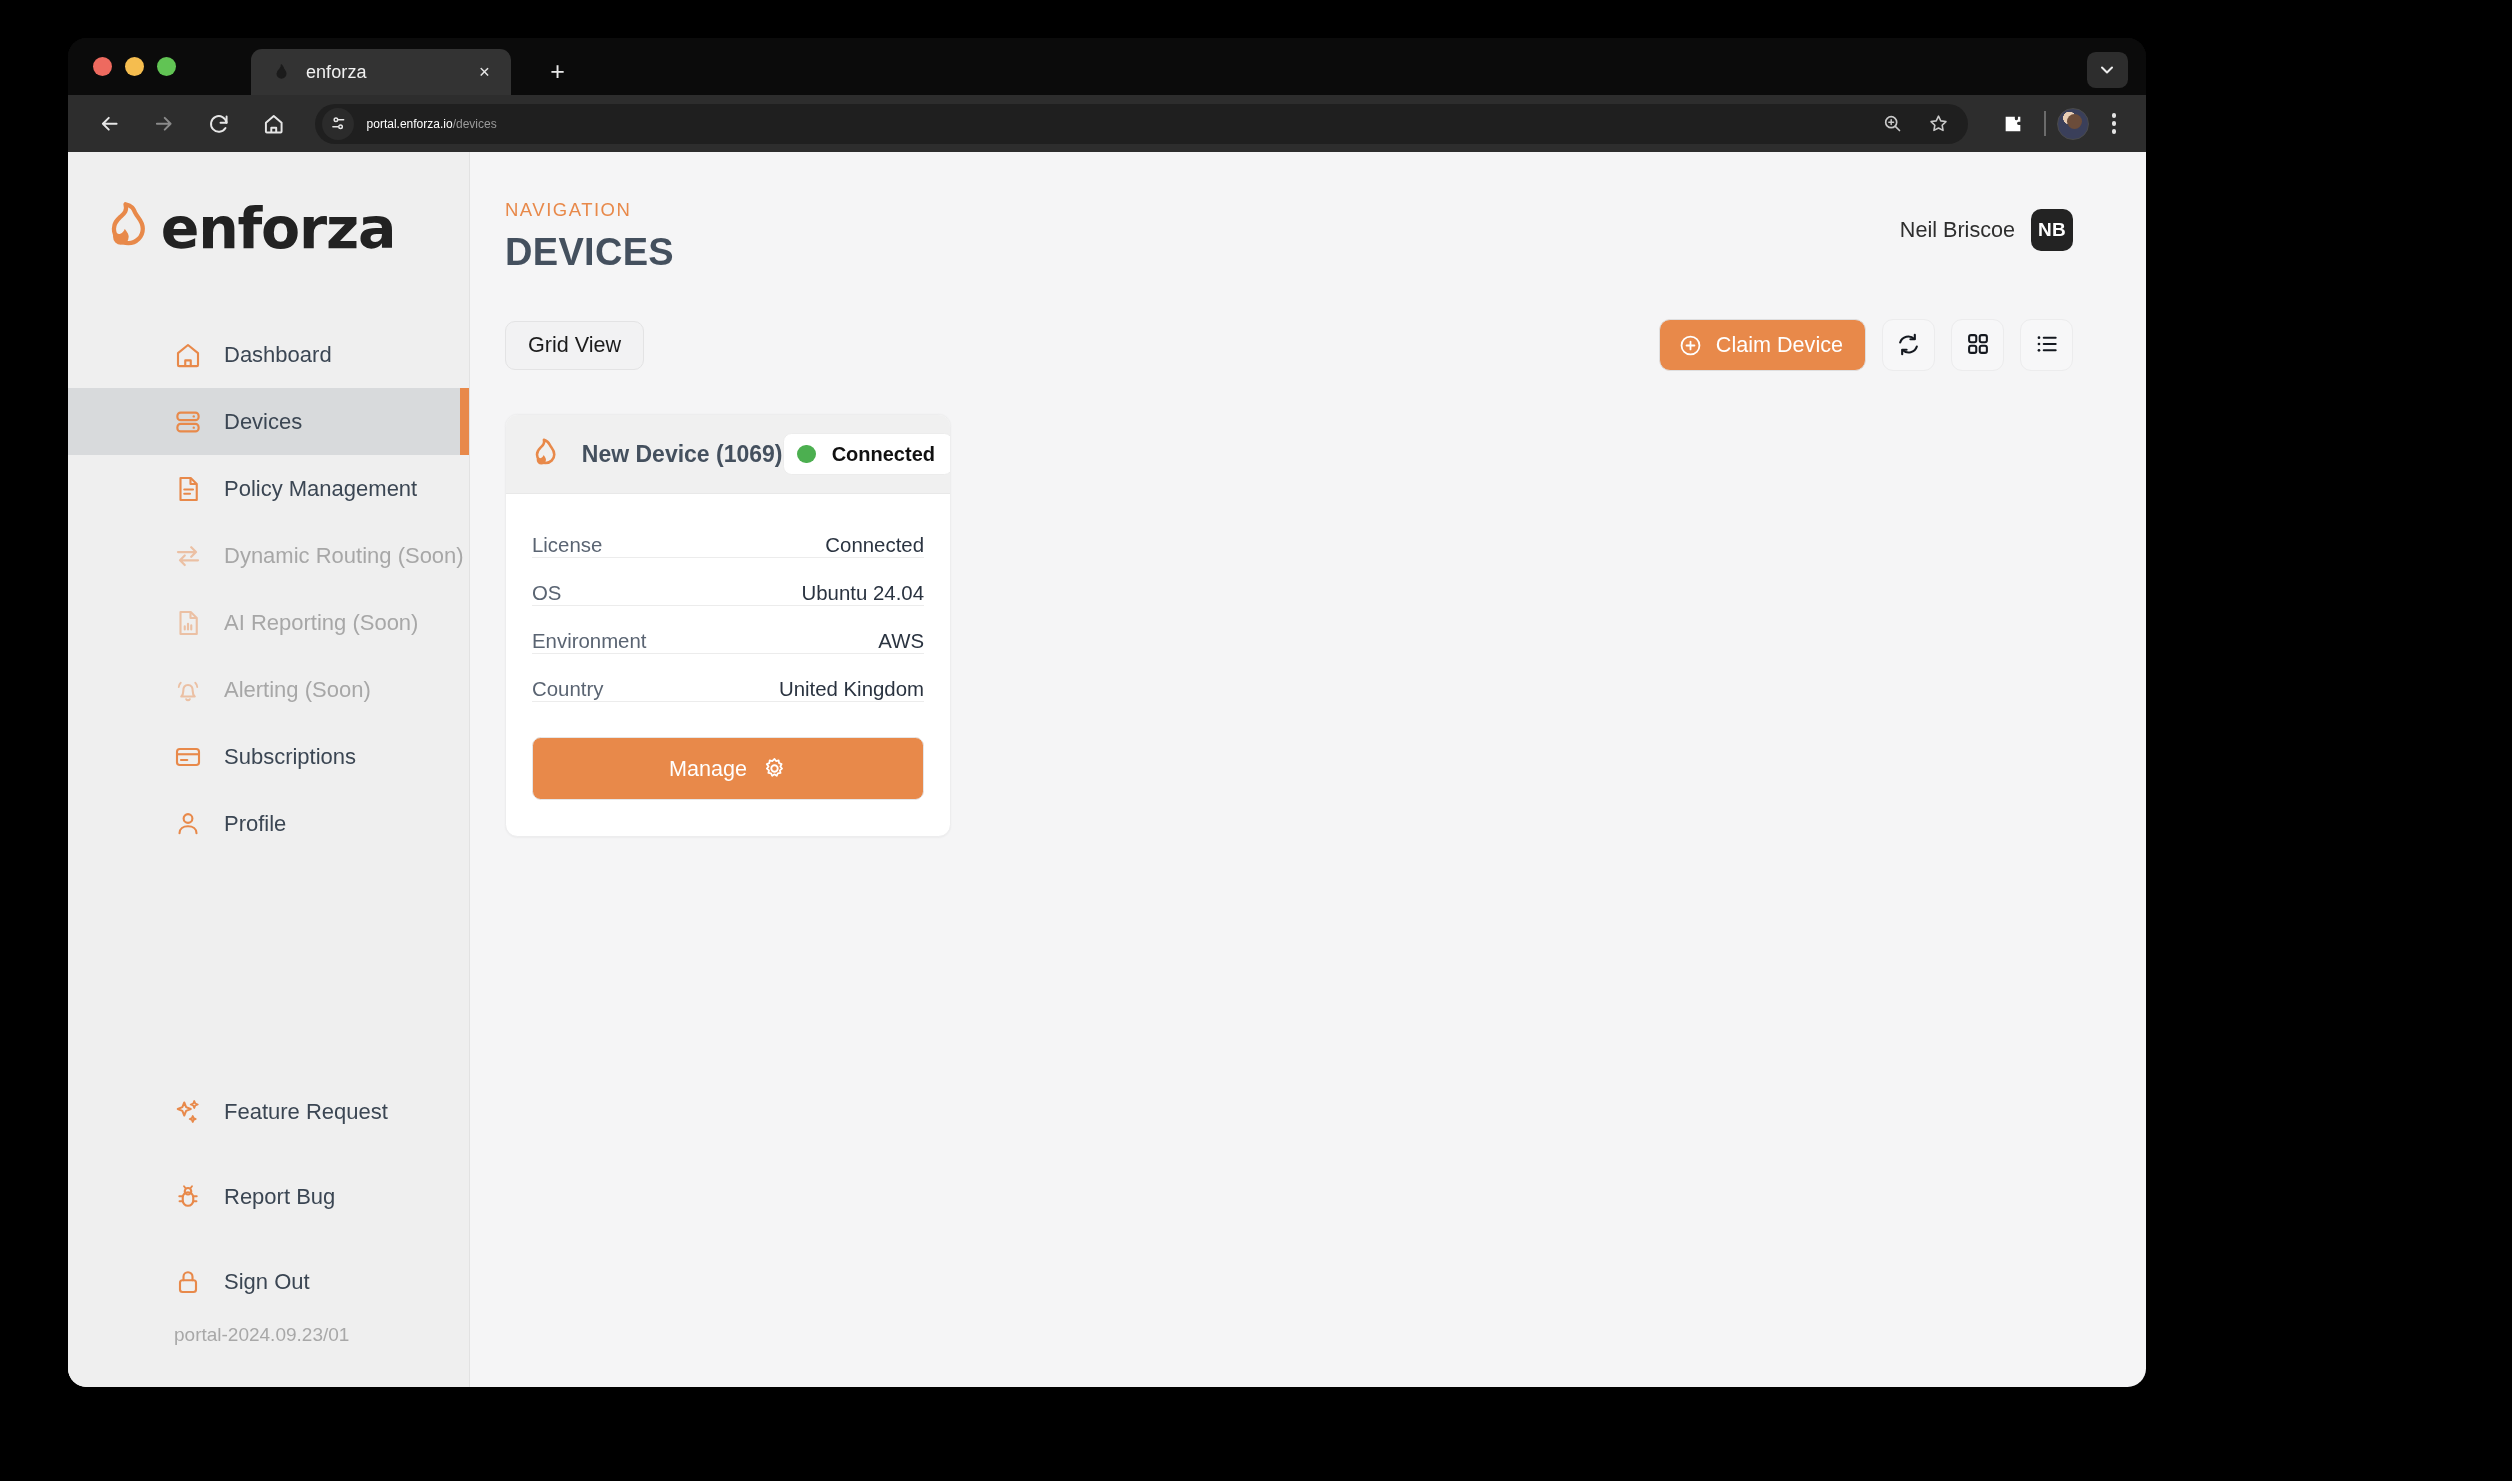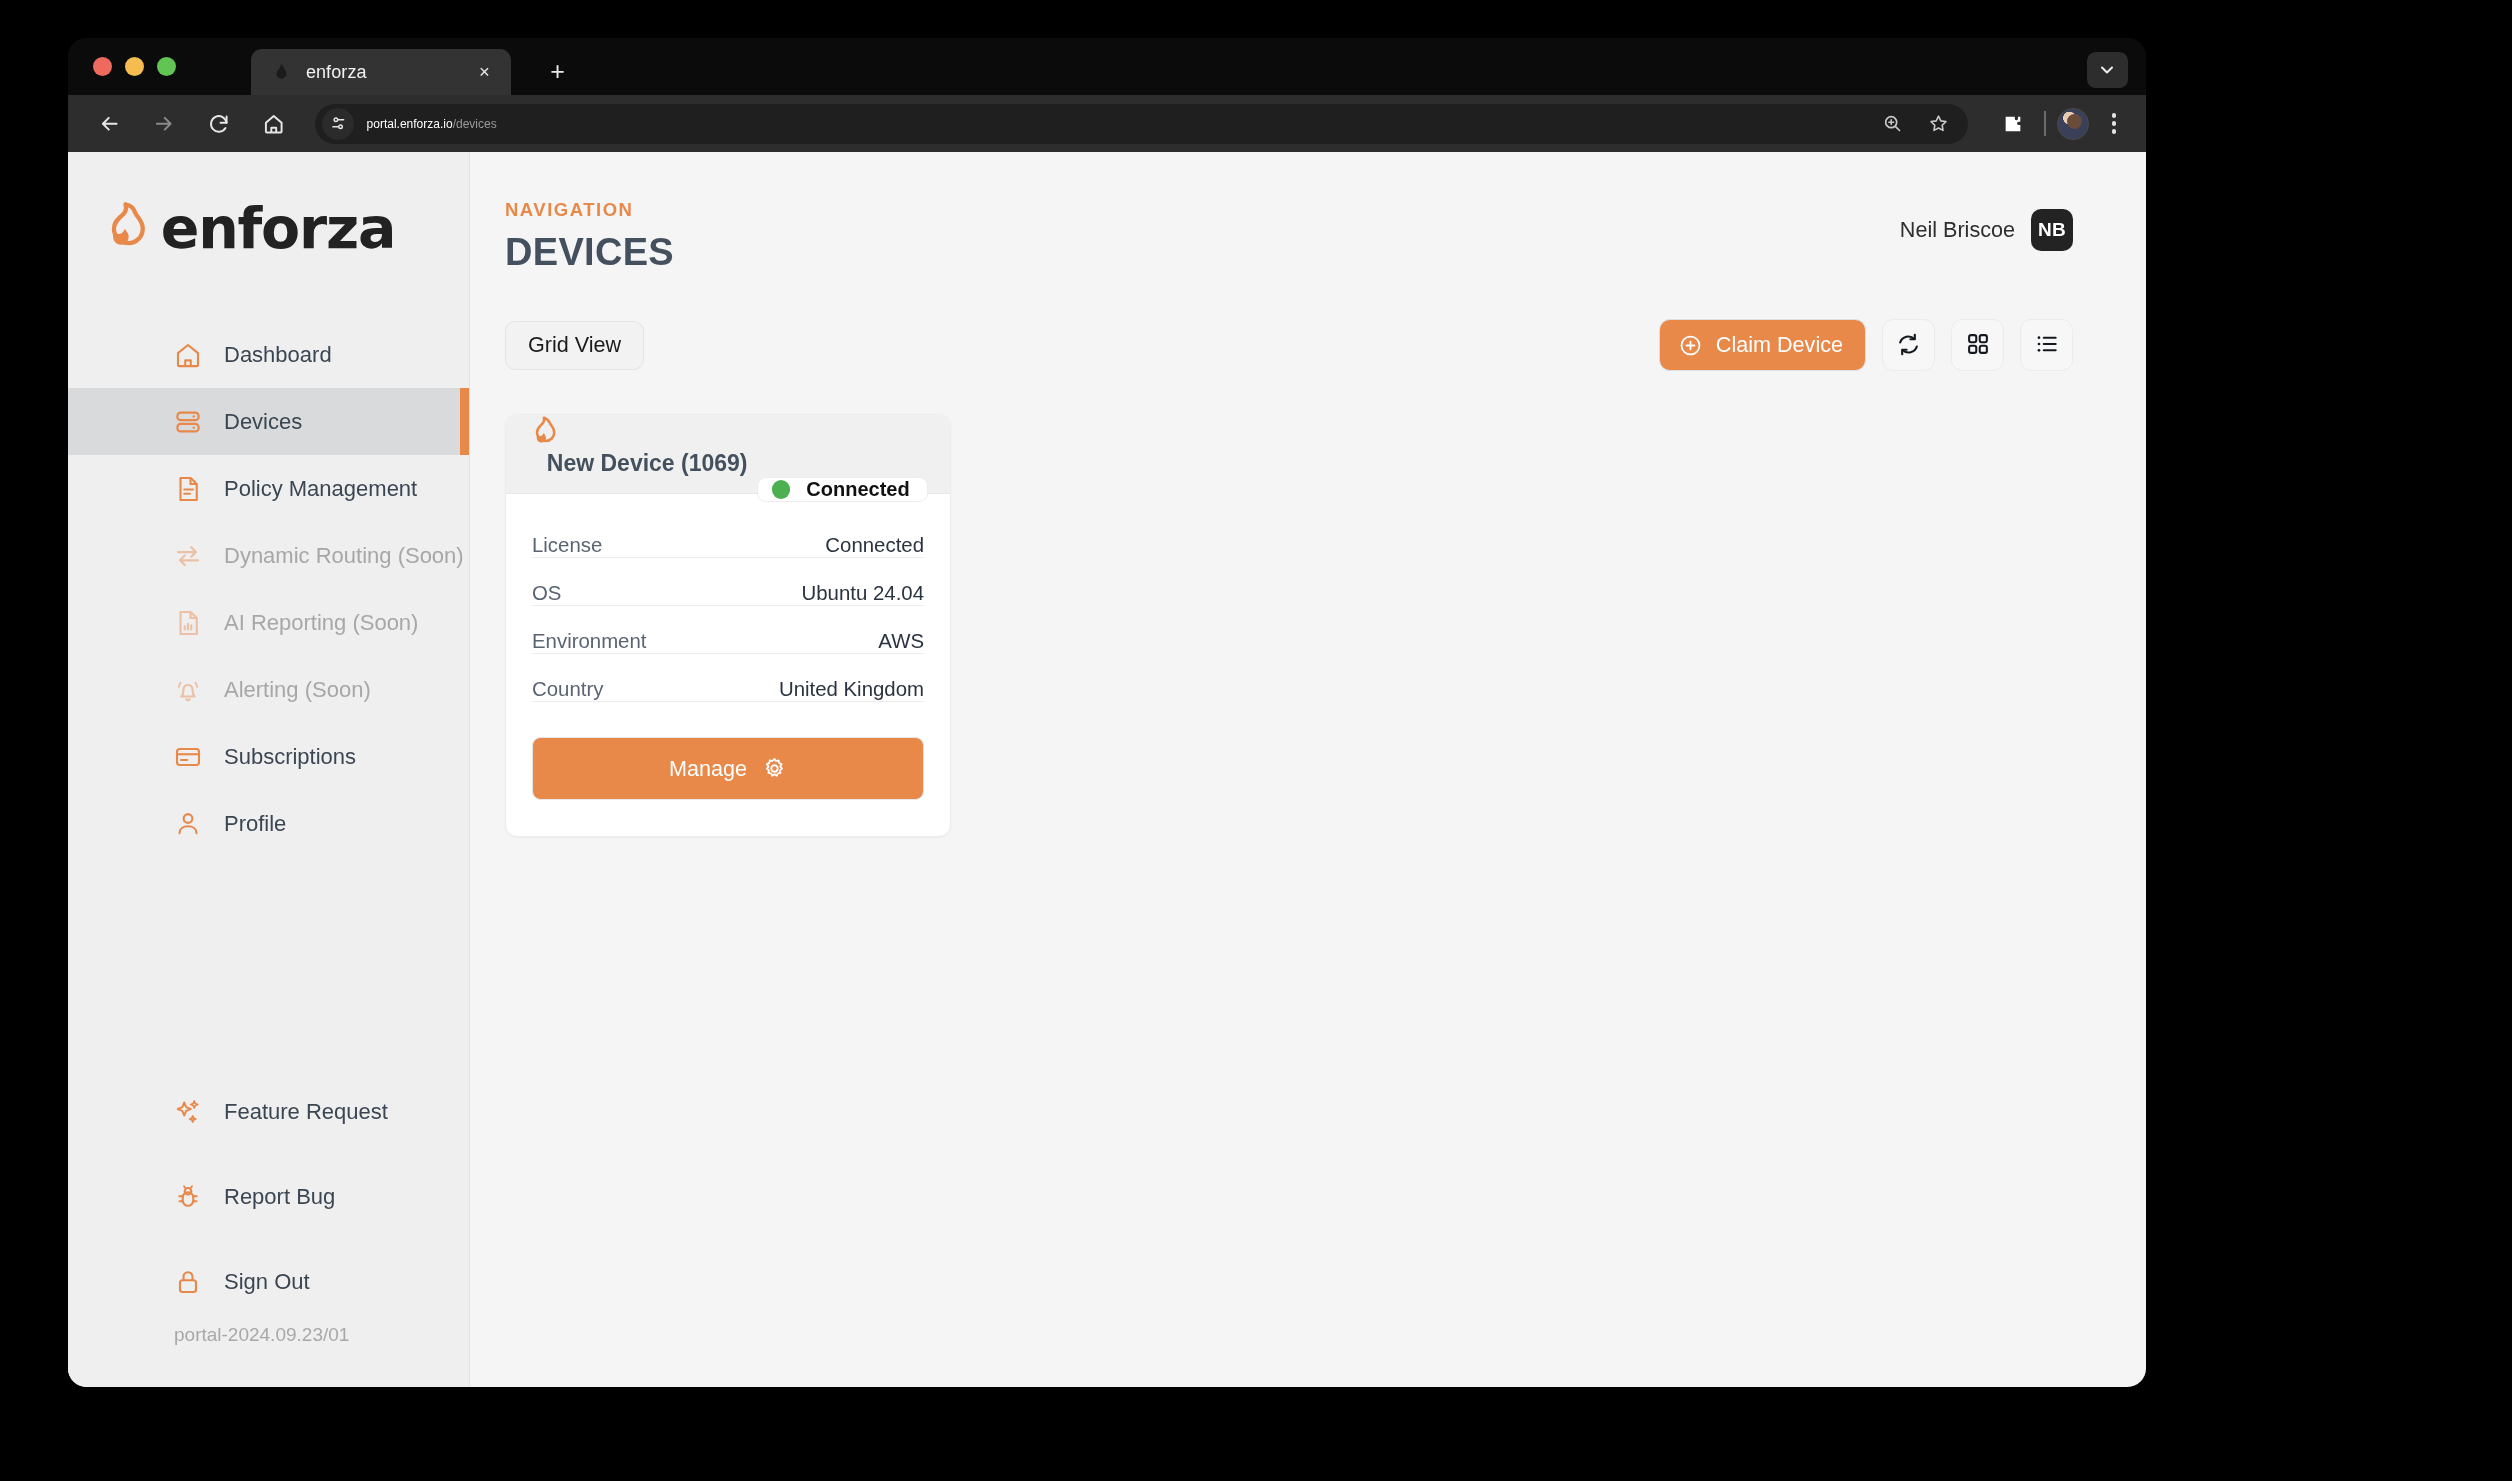--- a/index.html
+++ b/index.html
@@ -214,21 +214,21 @@
   
   #main { flex: 1; position: relative; }
 
   #page-header {
     display: flex;
     align-items: flex-start;
     padding: 47px 73px 0 35px;
   }
   #eyebrow {
     font-size: 18.5px;
-    font-weight: 700;
+    font-weight: 400;
     letter-spacing: 1.5px;
     color: #e8894a;
     text-transform: uppercase;
   }
   #page-title {
     margin-top: 10px;
     font-size: 38px;
     font-weight: 700;
     color: #44505e;
     letter-spacing: 0.3px;
@@ -294,24 +294,23 @@
     background: #ffffff;
     border: 1.2px solid #ededee;
     border-radius: 12.4px;
     overflow: hidden;
     box-shadow: 0 0.6px 1.9px rgba(0,0,0,.04);
   }
   #card-header {
     height: 79px;
     background: #f0f0f0;
     display: flex;
-    align-items: flex-start;
+    align-items: center;
     padding: 0 22px 0 23.5px;
     border-bottom: 1.2px solid #e8e8e8;
-    flex-direction: column;
   }
   #card-device-icon { width: 35px; height: 35px; flex: 0 0 auto; }
   #card-device-name {
     margin-left: 17.3px;
     font-size: 23px;
     font-weight: 600;
     color: #44505e;
     white-space: nowrap;
   }
   #status-badge {

